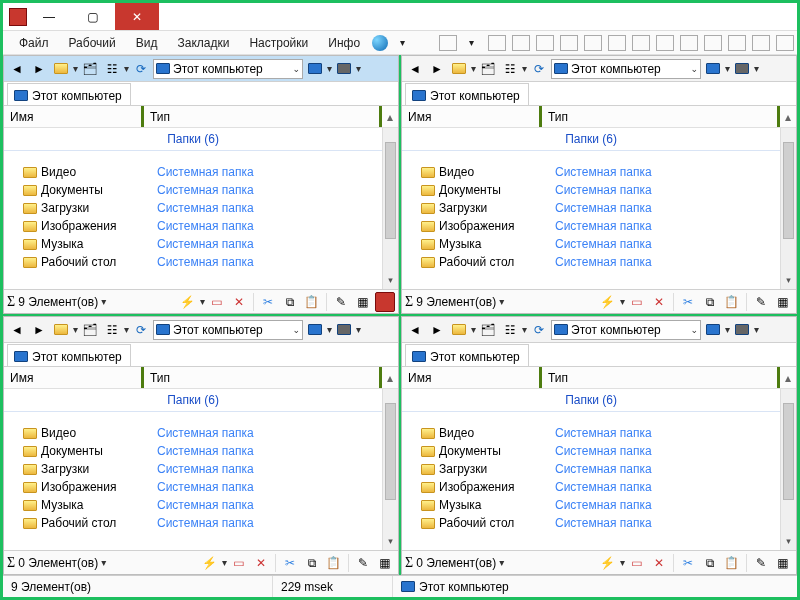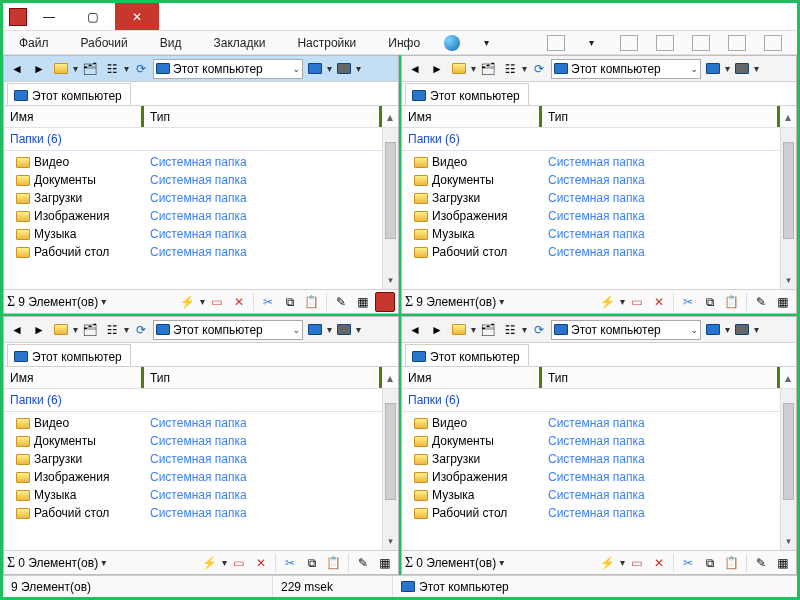--- a/index.html
+++ b/index.html
@@ -2,42 +2,42 @@
 <html><head>
 <meta charset="utf-8">
 <style>
 * { margin: 0; padding: 0; box-sizing: border-box; font-family: "Segoe UI", Tahoma, sans-serif; font-size: 12px; }
 body { width: 800px; height: 600px; border: 3px solid #1dbf5f; background: #fff; display: flex; flex-direction: column; overflow: hidden; }
 .titlebar { height: 28px; background: #fff; display: flex; align-items: center; border-bottom: 1px solid #ddd; }
 .titlebar .icon { width: 18px; height: 18px; margin-left: 6px; background: #c8372e; border: 1px solid #7a0b0b;}
 .titlebar .title { flex: 1; text-align: center; font-size: 13px; color: #222; }
 .winbtn { width: 44px; height: 100%; display: inline-flex; align-items: center; justify-content: center; }
 .winbtn.close { background: #c8372e; color: #fff; }
-.menubar { height: 24px; background: #fafafa; border-bottom: 1px solid #e0e0e0; display: flex; align-items: center; padding-left: 8px; gap: 16px; }
+.menubar { height: 24px; background: #fafafa; border-bottom: 1px solid #e0e0e0; display: flex; align-items: center; padding-left: 8px; gap: 4px; }
 .menubar span { padding: 4px 8px; color: #222; }
 .menubar .spacer { flex: 0 0 4px; }
 .menubar .micon { width: 16px; height: 16px; border: 1px solid #aaa; margin-left: 2px; display:inline-block; }
 .menubar .trunc { max-width: 46px; white-space: nowrap; overflow: hidden; text-overflow: ellipsis; }
 .quad { flex: 1; display: grid; grid-template-columns: 1fr 1fr; grid-template-rows: 1fr 1fr; gap: 2px; background: #1dbf5f; padding: 0 0; }
 .pane { background: #fff; display: flex; flex-direction: column; border: 1px solid #bdbdbd; min-height: 0;}
 .pane.active .toolbar-nav { background: #c3dff5; }
 .toolbar-nav { height: 26px; display: flex; align-items: center; gap: 2px; padding: 0 3px; border-bottom: 1px solid #d0d0d0; background: #f4f4f4; }
 .tbtn { width: 20px; height: 20px; display: inline-flex; align-items: center; justify-content: center; border: 1px solid transparent; border-radius: 2px; }
 .pathbox { width: 150px; height: 20px; border: 1px solid #aaa; background: #fff; display: flex; align-items: center; padding: 0 2px; gap: 3px; }
 .pathbox .dd { margin-left: auto; font-size: 9px; color: #333; }
 .tabrow { height: 24px; display: flex; align-items: flex-end; background: #fff; border-bottom: 1px solid #d0d0d0; padding-left: 3px; }
 .tab { height: 22px; border: 1px solid #cfcfcf; border-bottom: none; padding: 2px 8px 0 6px; display: flex; align-items: center; gap: 4px; background: #fff;}
 .colhdr { height: 22px; display: flex; align-items: center; border-bottom: 1px solid #e0e0e0; background: #fcfcfc; }
 .colhdr .c { padding-left: 6px; border-right: 3px solid #4d7c0f; height: 100%; display:flex; align-items:center; }
 .colhdr .cname { width: 140px; } .colhdr .ctype { flex: 1; }
 .colhdr .scrolltop { width: 16px; text-align: center; color: #666; }
 .listarea { flex: 1; display: flex; min-height: 0; }
 .list { flex: 1; overflow: hidden; padding-top: 2px; }
-.grouphdr { color: #1a4ec8; padding: 2px 6px 4px 6px; border-bottom: 1px solid #d9e4f5; margin-bottom: 2px; }
-.row { display: flex; align-items: center; height: 18px; padding-left: 12px; text-align: center; }
+.grouphdr { color: #1a4ec8; padding: 2px 6px 4px 6px; border-bottom: 1px solid #d9e4f5; margin-bottom: 12px; text-align: center; }
+.row { display: flex; align-items: center; height: 18px; padding-left: 19px; text-align: center; }
 .row .fname { width: 134px; display: flex; align-items: center; gap: 4px; }
 .row .ftype { color: #3b82f6; }
 .scrollbar { width: 16px; background: #f0f0f0; border-left: 1px solid #ddd; position: relative; }
 .scrollbar .thumb { position: absolute; left: 2px; right: 2px; top: 14px; height: 60%; background: #cfcfcf; border: 1px solid #b5b5b5; }
 .scrollbar .ab { position:absolute; left:0; right:0; height:14px; text-align:center; font-size:9px; color:#555; } .scrollbar .ab.dn{bottom:0;}
 .pane-status { height: 24px; border-top: 1px solid #d0d0d0; display: flex; align-items: center; padding: 0 3px; gap: 4px; background: #fafafa; }
 .pane-status .left { display: flex; align-items: center; gap: 3px; flex: 1; }
 .pane-status .right { display: flex; align-items: center; gap: 2px; }
 .sigma { font-family: serif; font-size: 14px; }
 .folder-ico { width: 14px; height: 11px; background: linear-gradient(#fff08a,#ecb73e); border: 1px solid #c8941f; border-radius: 1px; position:relative; }

